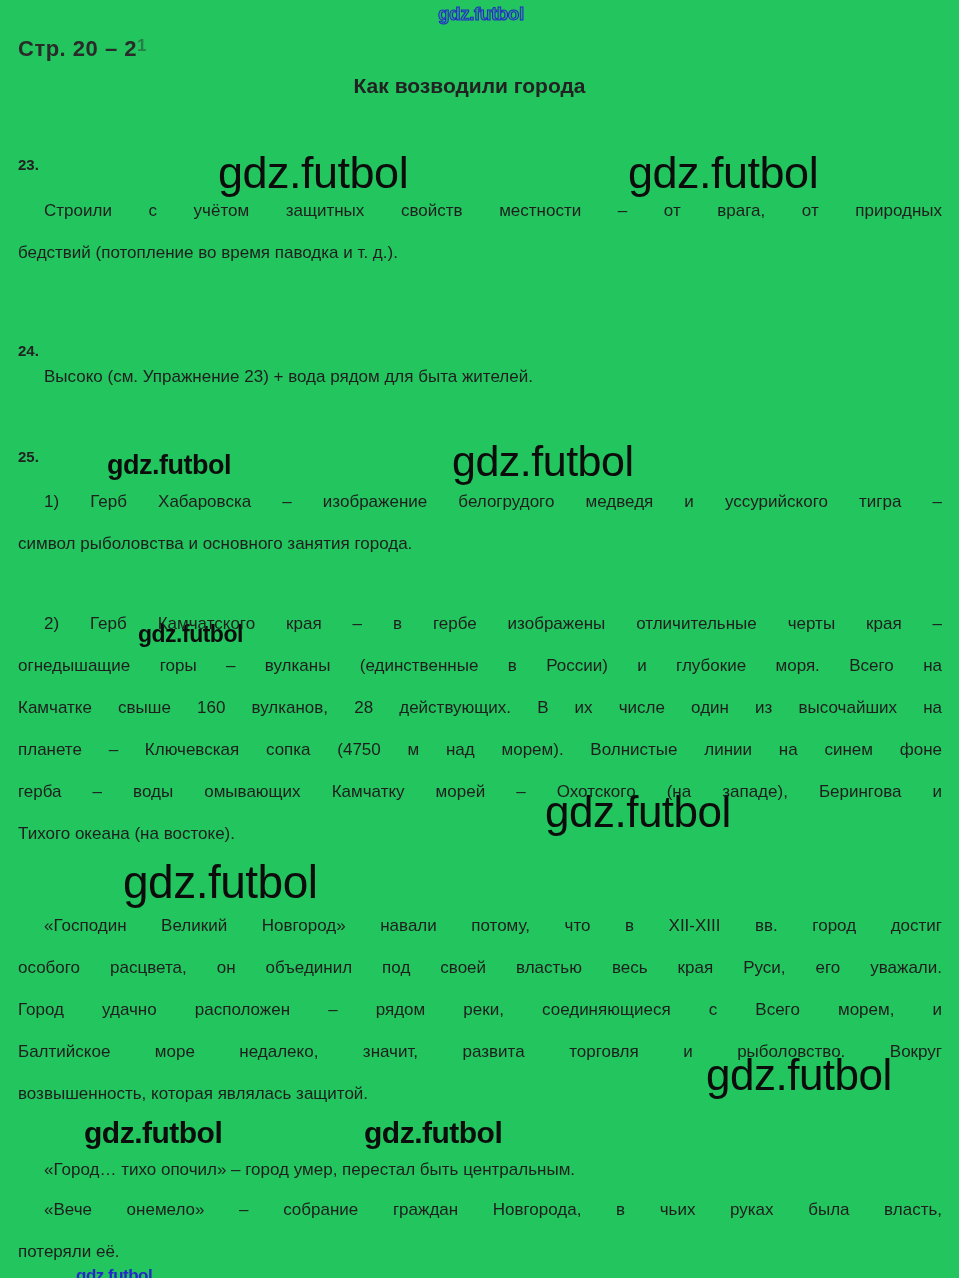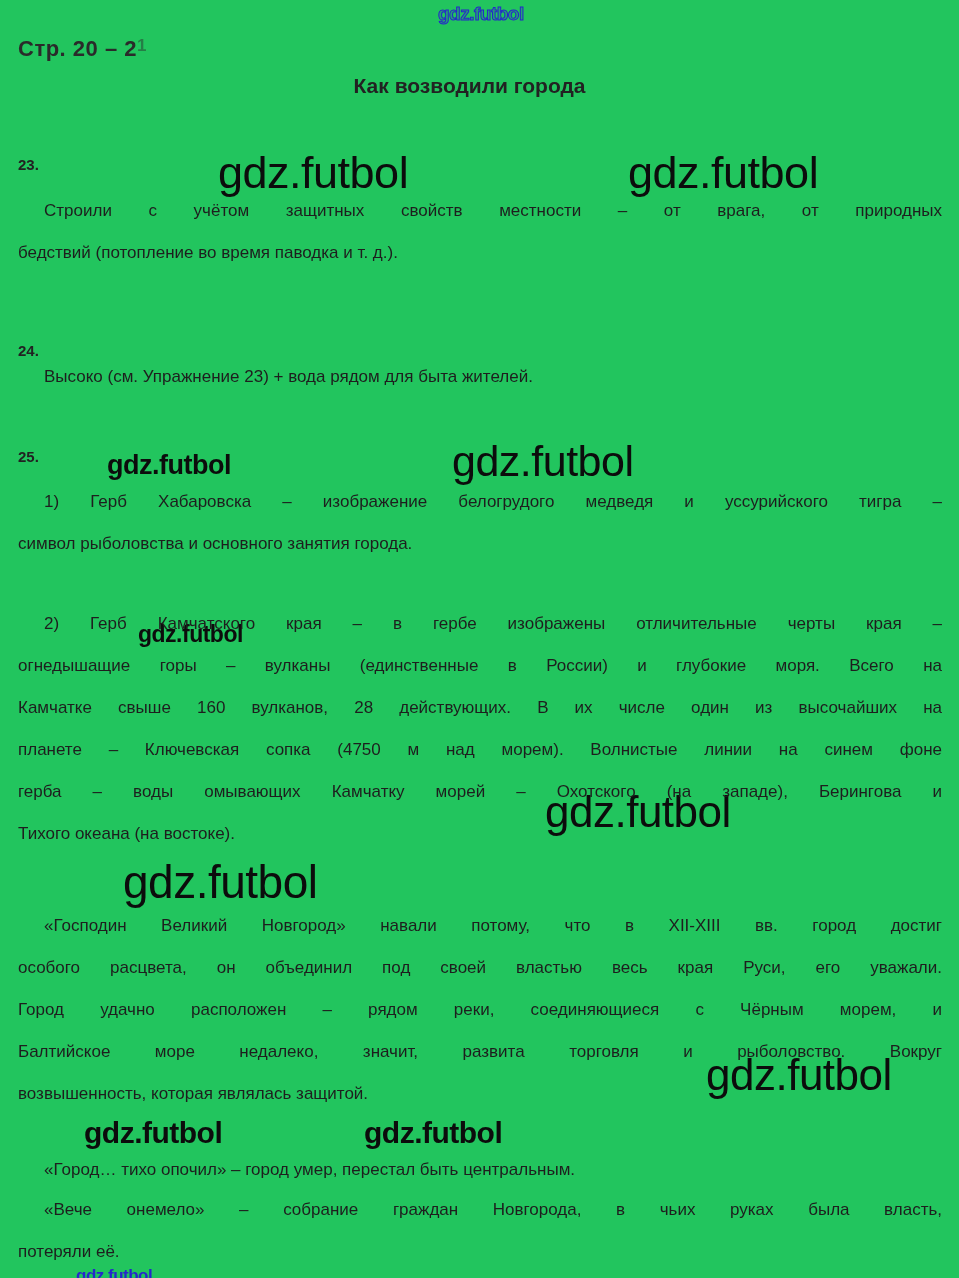--- a/index.html
+++ b/index.html
@@ -127,21 +127,21 @@
     <div class="line">огнедышащие горы – вулканы (единственные в России) и глубокие моря. Всего на</div>
     <div class="line">Камчатке свыше 160 вулканов, 28 действующих. В их числе один из высочайших на</div>
     <div class="line">планете – Ключевская сопка (4750 м над морем). Волнистые линии на синем фоне</div>
     <div class="line">герба – воды омывающих Камчатку морей – Охотского (на западе), Берингова и</div>
     <div class="line last">Тихого океана (на востоке).</div>
   </div>
 
   <div class="para" id="p-nov">
     <div class="line first">«Господин Великий Новгород» навали потому, что в XII-XIII вв. город достиг</div>
     <div class="line">особого расцвета, он объединил под своей властью весь края Руси, его уважали.</div>
-    <div class="line">Город удачно расположен – рядом реки, соединяющиеся с Чёрным морем, и</div>
+    <div class="line">Город удачно расположен – рядом реки, соединяющиеся с Всего морем, и</div>
     <div class="line">Балтийское море недалеко, значит, развита торговля и рыболовство. Вокруг</div>
     <div class="line last">возвышенность, которая являлась защитой.</div>
   </div>
 
   <div class="para" id="p-gor">
     <div class="line first last">«Город… тихо опочил» – город умер, перестал быть центральным.</div>
   </div>
 
   <div class="para" id="p-vec">
     <div class="line first">«Вече онемело» – собрание граждан Новгорода, в чьих руках была власть,</div>

